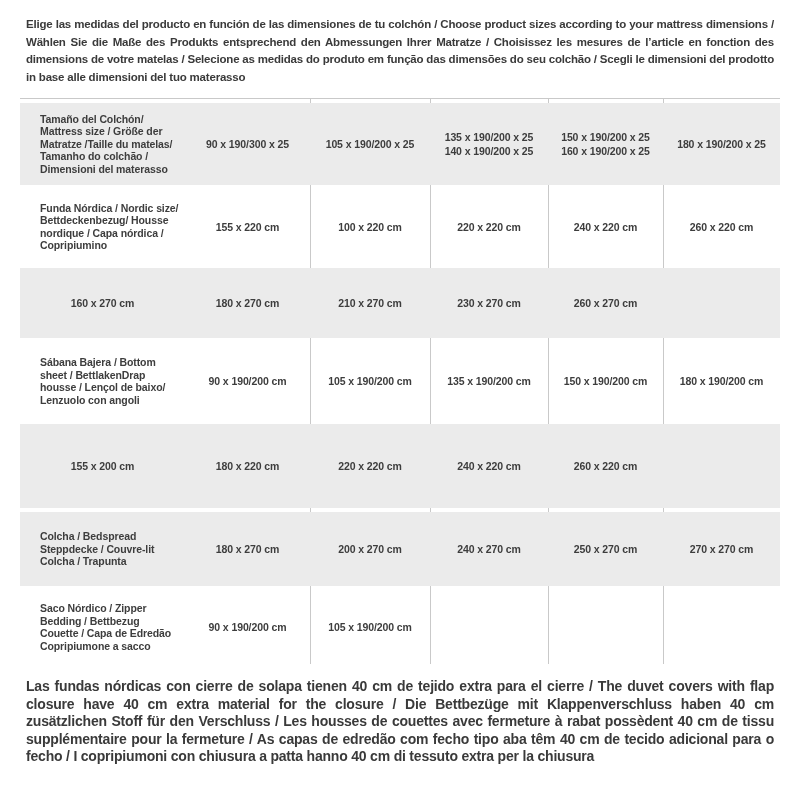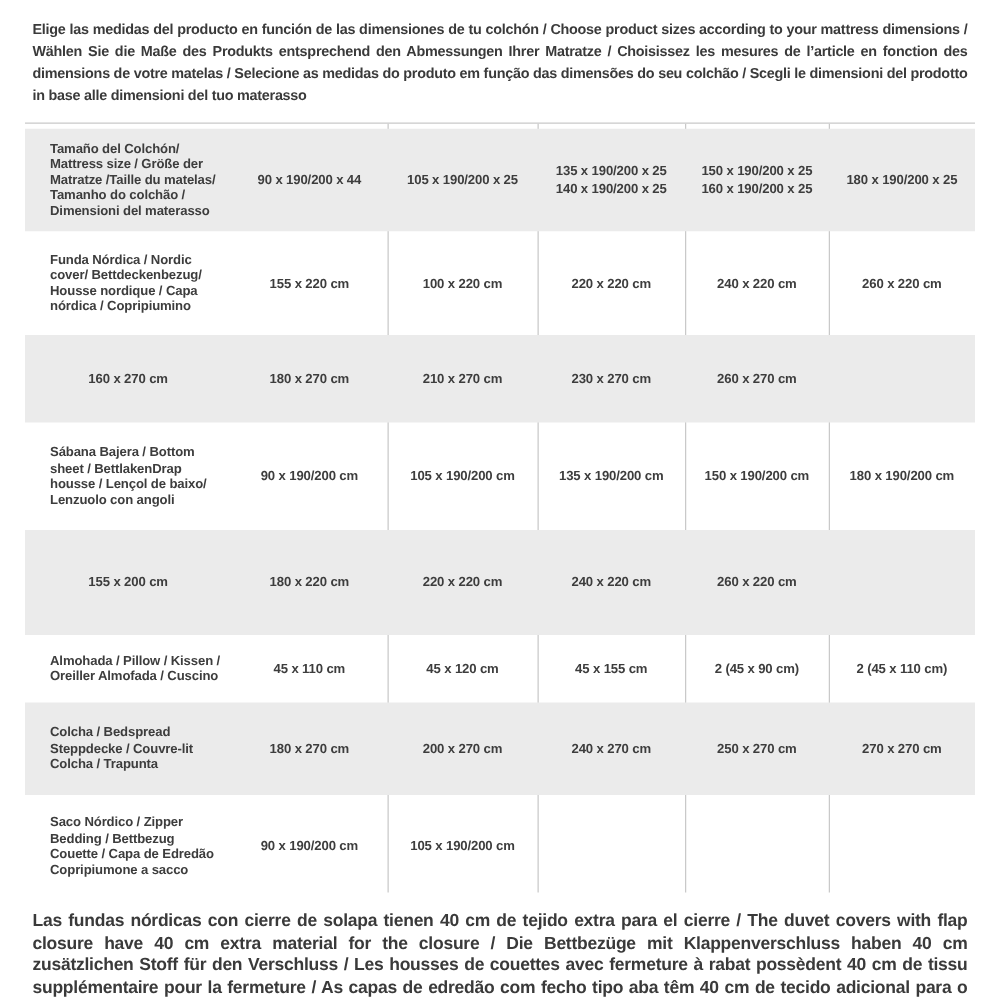--- a/index.html
+++ b/index.html
@@ -85,31 +85,31 @@
   <p class="intro">Elige las medidas del producto en función de las dimensiones de tu colchón / Choose product sizes according to your mattress dimensions / Wählen Sie die Maße des Produkts entsprechend den Abmessungen Ihrer Matratze / Choisissez les mesures de l’article en fonction des dimensions de votre matelas / Selecione as medidas do produto em função das dimensões do seu colchão / Scegli le dimensioni del prodotto in base alle dimensioni del tuo materasso</p>
 
   <div class="size-table">
     <div class="vline v1"></div>
     <div class="vline v2"></div>
     <div class="vline v3"></div>
     <div class="vline v4"></div>
 
     <div class="t-row r1 shaded">
       <div class="row-label">Tamaño del Colchón/ Mattress size / Größe der Matratze /Taille du matelas/ Tamanho do colchão / Dimensioni del materasso</div>
-      <div class="cell">90 x 190/200 x 44</div>
+      <div class="cell">90 x 190/300 x 25</div>
       <div class="cell">105 x 190/200 x 25</div>
       <div class="cell">135 x 190/200 x 25
 140 x 190/200 x 25</div>
       <div class="cell">150 x 190/200 x 25
 160 x 190/200 x 25</div>
       <div class="cell">180 x 190/200 x 25</div>
     </div>
 
     <div class="t-row r2">
-      <div class="row-label">Funda Nórdica / Nordic cover/ Bettdeckenbezug/ Housse nordique / Capa nórdica / Copripiumino</div>
+      <div class="row-label">Funda Nórdica / Nordic size/ Bettdeckenbezug/ Housse nordique / Capa nórdica / Copripiumino</div>
       <div class="cell">155 x 220 cm</div>
       <div class="cell">100 x 220 cm</div>
       <div class="cell">220 x 220 cm</div>
       <div class="cell">240 x 220 cm</div>
       <div class="cell">260 x 220 cm</div>
     </div>
 
     <div class="t-row r3 shaded">
       <div class="cell">160 x 270 cm</div>
       <div class="cell">180 x 270 cm</div>
@@ -128,28 +128,20 @@
     </div>
 
     <div class="t-row r5 shaded">
       <div class="cell">155 x 200 cm</div>
       <div class="cell">180 x 220 cm</div>
       <div class="cell">220 x 220 cm</div>
       <div class="cell">240 x 220 cm</div>
       <div class="cell">260 x 220 cm</div>
     </div>
 
-    <div class="t-row r6">
-      <div class="row-label">Almohada / Pillow / Kissen / Oreiller Almofada / Cuscino</div>
-      <div class="cell">45 x 110 cm</div>
-      <div class="cell">45 x 120 cm</div>
-      <div class="cell">45 x 155 cm</div>
-      <div class="cell">2 (45 x 90 cm)</div>
-      <div class="cell">2 (45 x 110 cm)</div>
-    </div>
 
     <div class="t-row r7 shaded">
       <div class="row-label">Colcha / Bedspread Steppdecke / Couvre-lit Colcha / Trapunta</div>
       <div class="cell">180 x 270 cm</div>
       <div class="cell">200 x 270 cm</div>
       <div class="cell">240 x 270 cm</div>
       <div class="cell">250 x 270 cm</div>
       <div class="cell">270 x 270 cm</div>
     </div>
 

